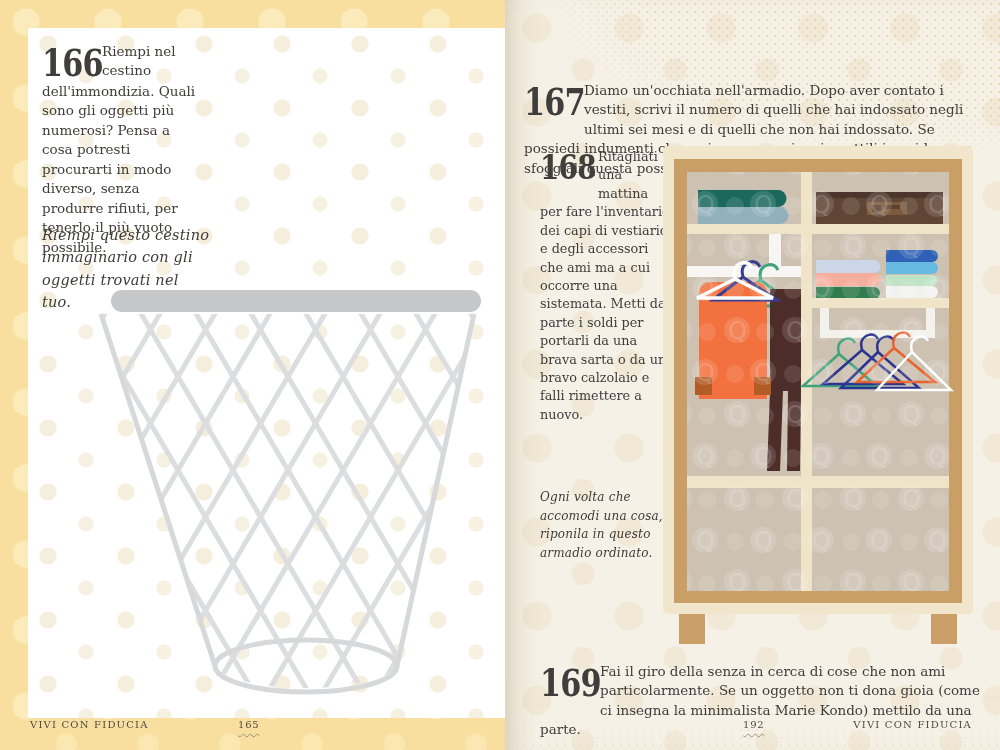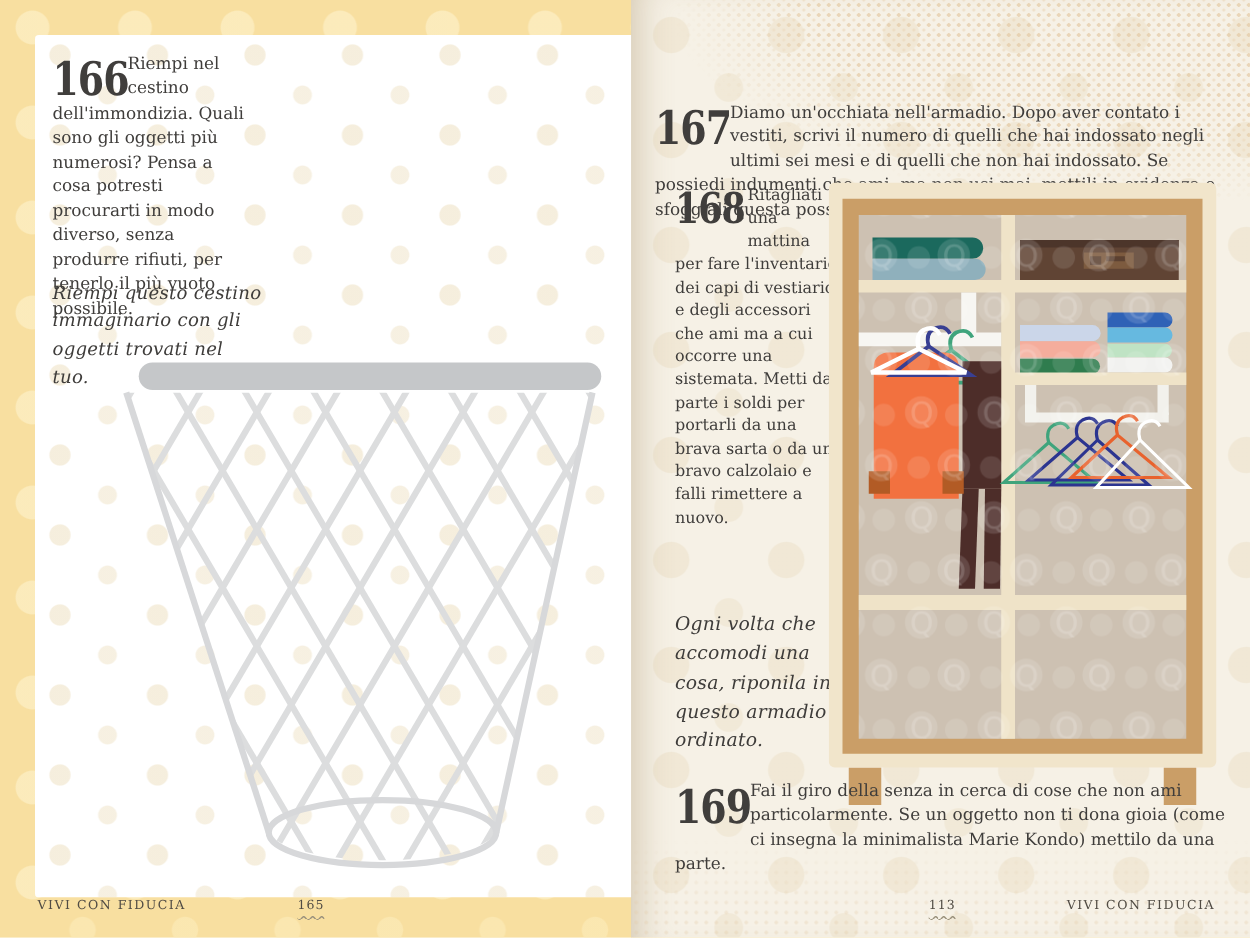--- a/index.html
+++ b/index.html
@@ -50,22 +50,22 @@
     -webkit-mask-image:radial-gradient(ellipse 95% 130% at 80% 0%, #000 55%, transparent 80%);
     mask-image:radial-gradient(ellipse 95% 130% at 80% 0%, #000 55%, transparent 80%);}
   .rp-dots-bottom{position:absolute;left:0;right:0;bottom:0;height:80px;opacity:.3;
     background-image:radial-gradient(#e4c9a2 1.2px, transparent 1.5px);
     background-size:8px 8px;
     -webkit-mask-image:linear-gradient(to top,#000 20%,transparent);
     mask-image:linear-gradient(to top,#000 20%,transparent);}
   .tip-167{position:absolute;left:19px;top:36px;width:452px;margin-top:45px;}
   .tip-168{position:absolute;left:35px;top:148px;width:132px;font-size:12.8px;}
   .tip-168 .tipnum{width:50px;font-size:34px;line-height:35px;}
-  .note-168{position:absolute;left:35px;top:478px;width:140px;font-size:15px;}
-  .tip-169{position:absolute;left:35px;top:624px;width:452px;}
+  .note-168{position:absolute;left:35px;top:478px;width:140px;font-size:12px;}
+  .tip-169{position:absolute;left:35px;top:662px;width:452px;}
   .wardrobe{position:absolute;left:158px;top:146px;}
   .footer-right-num{left:238px;top:719px;letter-spacing:.8px;}
   .footer-right-title{right:28px;top:719px;}
 </style>
 </head>
 <body>
 
 <div class="book">
 
   <div class="page page-left">
@@ -237,16 +237,16 @@
           </g>
       </g>
 
       <rect x="24" y="26" width="262" height="419" fill="url(#qpat)"></rect>
     </svg>
 
     <div class="tip tip-169">
       <span class="tipnum">169</span><span>Fai il giro della senza in cerca di cose che non ami particolarmente. Se un oggetto non ti dona gioia (come ci insegna la minimalista Marie Kondo) mettilo da una parte.</span>
     </div>
 
-    <div class="footer footer-right-num"><span class="pagenum">113</span></div>
+    <div class="footer footer-right-num"><span class="pagenum">192</span></div>
     <div class="footer footer-right-title">VIVI CON FIDUCIA</div>
   </div>
 </div>
 
 </body></html>

